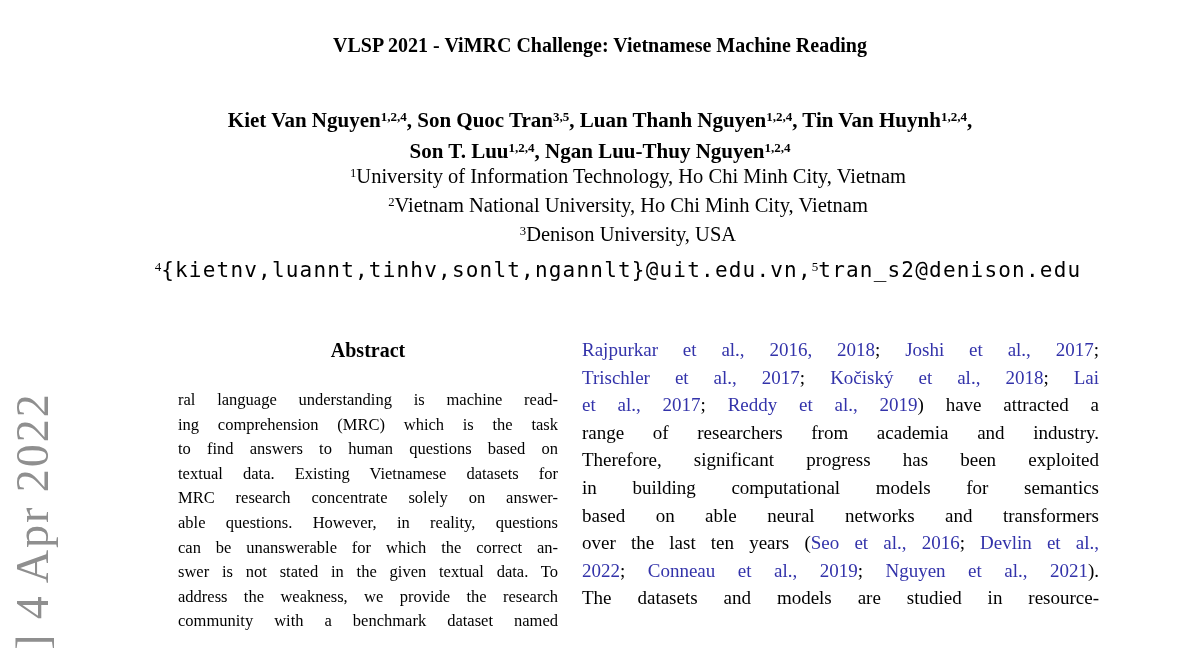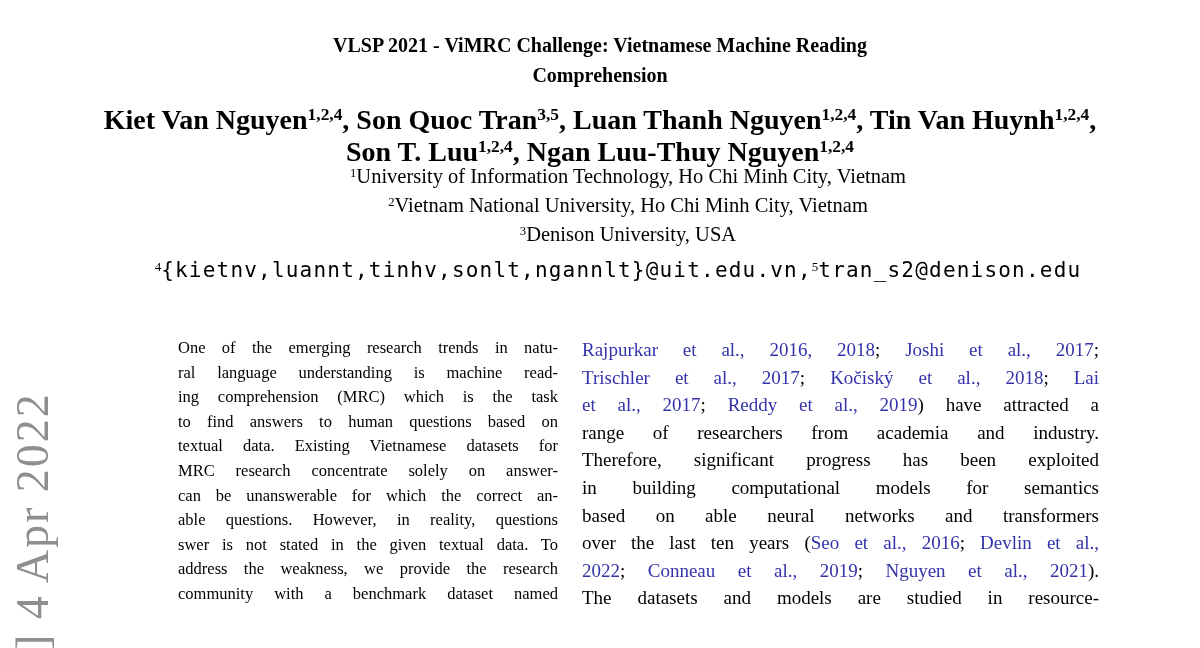--- a/index.html
+++ b/index.html
@@ -13,21 +13,21 @@
     transform: rotate(-90deg); transform-origin: 0 0;
     font-size: 46px; letter-spacing: 2px; white-space: nowrap;
     color: var(--wm, #8f8f8f);
   }
   .title-block {
     position: absolute; top: 30px; left: 0; width: 100%;
     text-align: center; font-weight: bold; font-size: 20px; line-height: 30px;
   }
   .authors-block {
     position: absolute; top: 106px; left: 0; width: 100%;
-    text-align: center; font-weight: bold; font-size: 28px; line-height: 28px;
+    text-align: center; font-weight: bold; font-size: 21px; line-height: 28px;
   }
   .affils-block {
     position: absolute; top: 163px; left: 0; width: 100%;
     text-align: center; font-size: 20.5px; line-height: 26px; margin-left: 28px;
   }
   .email-block {
     position: absolute; top: 258px; left: 0; width: 100%;
     text-align: center; font-family: "DejaVu Sans Mono", monospace;
     font-size: 21px; letter-spacing: 1.2px; white-space: nowrap; padding-left: 18px;
   }
@@ -49,46 +49,45 @@
 </style>
 </head>
 <body>
 
 <div class="page">
 
   <div class="watermark">] 4 Apr 2022</div>
 
   <div class="title-block">
     <div>VLSP 2021 - ViMRC Challenge: Vietnamese Machine Reading</div>
-    <div>Comprehension</div>
   </div>
 
   <div class="authors-block">
     <div id="authors-l1"><span>Kiet Van Nguyen</span><span class="sup">1,2,4</span><span>, </span><span>Son Quoc Tran</span><span class="sup">3,5</span><span>, </span><span>Luan Thanh Nguyen</span><span class="sup">1,2,4</span><span>, </span><span>Tin Van Huynh</span><span class="sup">1,2,4</span><span>,</span></div>
     <div id="authors-l2"><span>Son T. Luu</span><span class="sup">1,2,4</span><span>, </span><span>Ngan Luu-Thuy Nguyen</span><span class="sup">1,2,4</span></div>
   </div>
 
   <div id="affils" class="affils-block">
       <div><span class="sup">1</span><span>University of Information Technology, Ho Chi Minh City, Vietnam</span></div>
       <div><span class="sup">2</span><span>Vietnam National University, Ho Chi Minh City, Vietnam</span></div>
       <div><span class="sup">3</span><span>Denison University, USA</span></div>
     </div>
 
   <div id="email" class="email-block"><span class="sup">4</span><span>{kietnv,luannt,tinhv,sonlt,ngannlt}@uit.edu.vn,</span><span class="sup">5</span><span>tran_s2@denison.edu</span></div>
 
   <div class="abstract-block">
+    <div class="abs-head">Abstract</div>
     <div id="abs-body" class="abs-body">
-        <div class="jline">One of the emerging research trends in natu-</div>
         <div class="jline">ral language understanding is machine read-</div>
         <div class="jline">ing comprehension (MRC) which is the task</div>
         <div class="jline">to find answers to human questions based on</div>
         <div class="jline">textual data. Existing Vietnamese datasets for</div>
         <div class="jline">MRC research concentrate solely on answer-</div>
+        <div class="jline">able questions. However, in reality, questions</div>
         <div class="jline">can be unanswerable for which the correct an-</div>
-        <div class="jline">able questions. However, in reality, questions</div>
         <div class="jline">swer is not stated in the given textual data. To</div>
         <div class="jline">address the weakness, we provide the research</div>
         <div class="jline">community with a benchmark dataset named</div>
       </div>
   </div>
 
   <div id="right-col" class="right-col">
       <div class="jline"><span class="c-link">Rajpurkar et al., 2016, 2018</span><span class="c-ink">; </span><span class="c-link">Joshi et al., 2017</span><span class="c-ink">;</span></div>
       <div class="jline"><span class="c-link">Trischler et al., 2017</span><span class="c-ink">; </span><span class="c-link">Kočiský et al., 2018</span><span class="c-ink">; </span><span class="c-link">Lai</span></div>
       <div class="jline"><span class="c-link">et al., 2017</span><span class="c-ink">; </span><span class="c-link">Reddy et al., 2019</span><span class="c-ink">) have attracted a</span></div>

